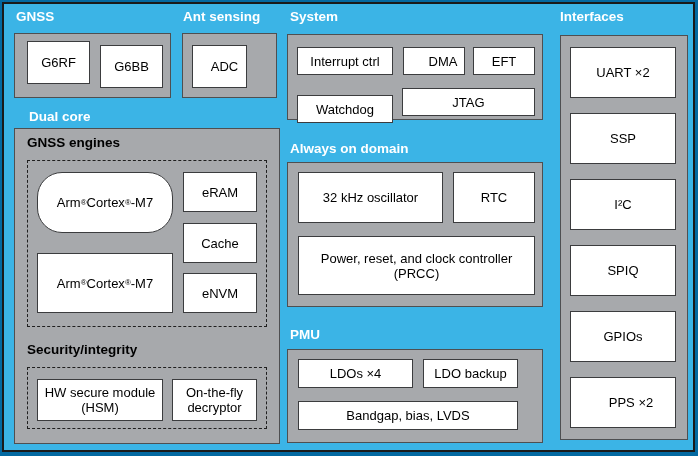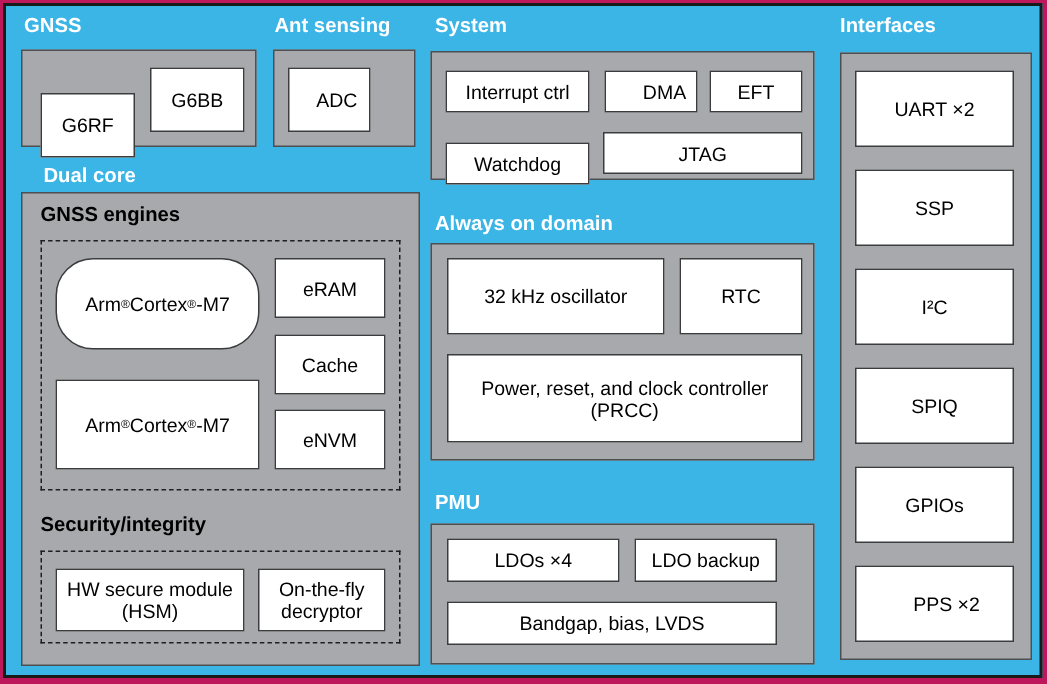--- a/index.html
+++ b/index.html
@@ -1,17 +1,17 @@
 <!DOCTYPE html>
 <html style="--background: #3BB4E6; --panel_gray: #A7A9AC; --box_fill: #FFFFFF; --outline: #1A1A1A; --label_text: #FFFFFF; --box_text: #000000;"><head>
 <meta charset="utf-8">
 <style>
   html,body{margin:0;padding:0;background:#fff;}
   .canvas{
-    position:relative;width:698px;height:456px;background:#be185d;overflow:hidden;
+    position:relative;width:698px;height:456px;background:#0369a1;overflow:hidden;
     font-family:"Liberation Sans","DejaVu Sans",sans-serif;
   }
   .diagram-bg{
     position:absolute;left:2px;top:2px;width:693px;height:450px;
     background:var(--background,#3BB4E6);
     border:2.5px solid var(--outline,#1a1a1a);
     box-sizing:border-box;
   }
   .section-label{
     position:absolute;color:var(--label_text,#fff);
@@ -38,21 +38,21 @@
   .box sup{font-size:8px;line-height:0;vertical-align:super;}
 </style>
 </head>
 <body>
 
 <div class="canvas">
   <div class="diagram-bg"></div>
 
   <div class="section-label" style="left:16px;top:9px;">GNSS</div>
   <div class="panel" style="left:14px;top:33px;width:157px;height:65px;">
-    <div class="box" style="left:12px;top:28px;width:63px;height:43px;">G6RF</div>
+    <div class="box" style="left:12px;top:7px;width:63px;height:43px;">G6RF</div>
     <div class="box" style="left:85px;top:11px;width:63px;height:43px;">G6BB</div>
   </div>
 
   <div class="section-label" style="left:183px;top:9px;">Ant sensing</div>
   <div class="panel" style="left:182px;top:33px;width:95px;height:65px;">
     <div class="box" style="left:9px;top:11px;width:55px;height:43px;padding-left:10px;">ADC</div>
   </div>
 
   <div class="section-label" style="left:290px;top:9px;">System</div>
   <div class="panel" style="left:287px;top:34px;width:256px;height:86px;">

